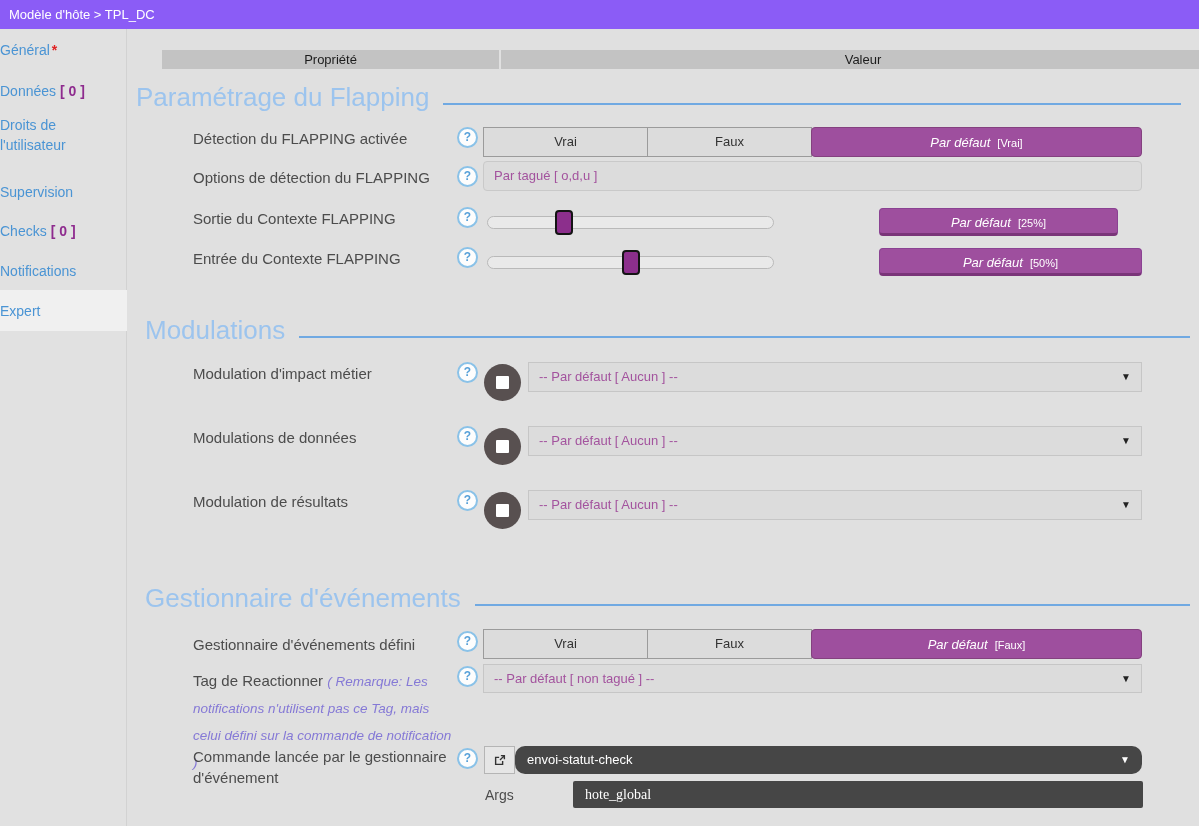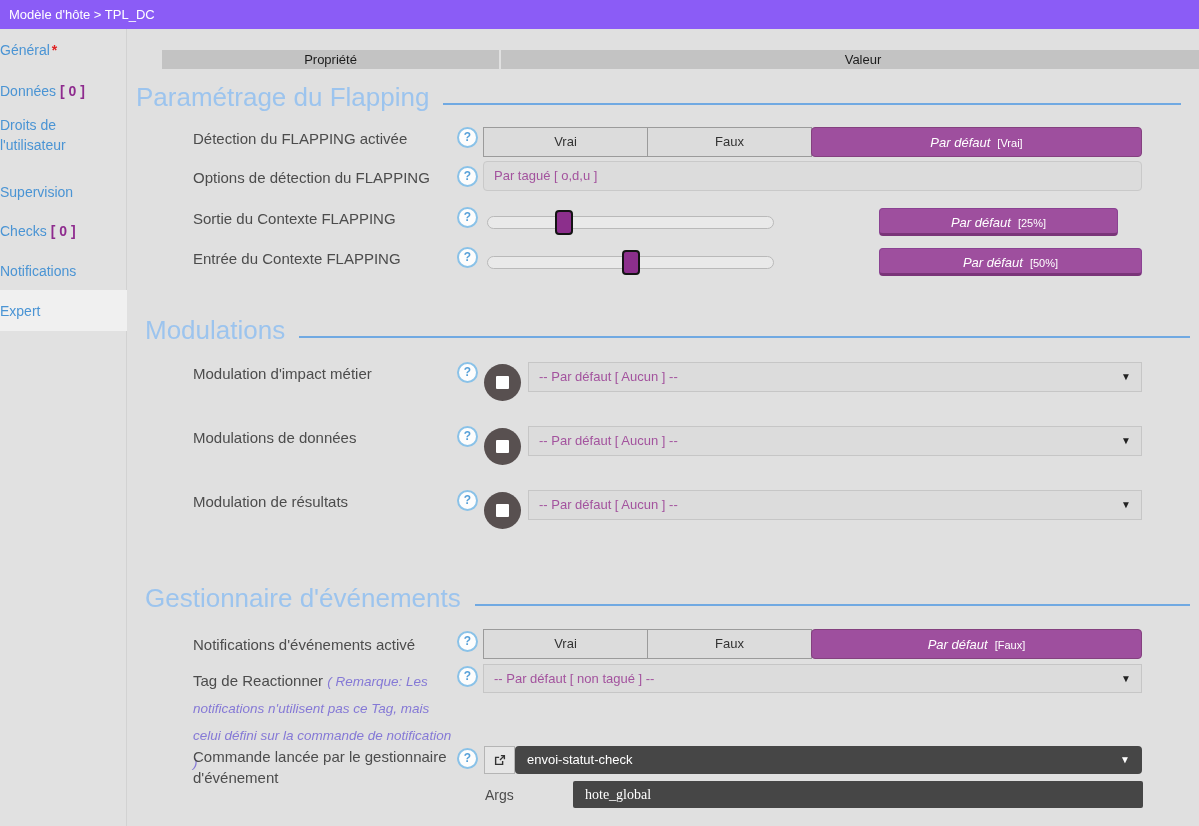--- a/index.html
+++ b/index.html
@@ -54,21 +54,21 @@
 
   .circle-btn { position:absolute; width:37px; height:37px; border-radius:50%; background:#585050;
                 cursor:pointer; }
   .circle-btn .sq { position:absolute; left:12px; top:12px; width:13px; height:13px;
                     background:#ffffff; border-radius:1px; }
 
   .dropdown { position:absolute; height:30px; background:#dcdcdc; border:1px solid #c6c6c6;
               color:#a3539e; font-size:13px; line-height:28px; padding-left:10px; cursor:pointer; }
   .dropdown .arrow { position:absolute; right:10px; top:0; color:#222; font-size:10px; }
 
-  .dark-select { position:absolute; height:28px; background:#464646; border-radius:4px; color:#fff;
+  .dark-select { position:absolute; height:28px; background:#464646; border-radius:10px; color:#fff;
                  font-size:13px; line-height:28px; padding-left:12px; cursor:pointer; }
   .dark-select .arrow { position:absolute; right:12px; top:0; color:#fff; font-size:10px; }
   .dark-input { position:absolute; height:27px; background:#464646; border-radius:2px; color:#fff;
                 font-size:14px; line-height:27px; padding-left:12px; cursor:text;font-family:Liberation Serif, serif; }
 
   .ext-btn { position:absolute; width:31px; height:28px; background:#e6e6e6; border:1px solid #b5b5b5;
              cursor:pointer; display:flex; align-items:center; justify-content:center; }
   .args-label { position:absolute; font-size:14px; color:#4c4c4c; }
 </style>
 </head>
@@ -176,21 +176,21 @@
   <div class="dropdown" style="left:528px; top:490px; width:614px">
     <span>-- Par défaut [ Aucun ] --</span>
     <span class="arrow">▼</span>
   </div>
 
   <div class="section-title" style="left:145px; top:583px; width:1045px">
     <span class="txt">Gestionnaire d'événements</span>
     <div class="rule"></div>
   </div>
 
-  <div class="row-label" style="left:193px; top:635px">Notifications d'événements activé</div>
+  <div class="row-label" style="left:193px; top:635px">Gestionnaire d'événements défini</div>
   <div class="help" style="left:457px; top:631px">?</div>
   <div class="seg-btn" style="left:483px; top:629px; width:165px">Vrai</div>
   <div class="seg-btn" style="left:647px; top:629px; width:165px">Faux</div>
   <div class="seg-default" style="left:811px; top:629px; width:331px">
     <span class="dl">Par défaut</span><span class="dv">[Faux]</span>
   </div>
 
   <div class="row-label" style="left:193px; top:668px; width:264px; line-height:26px">
     <span>Tag de Reactionner</span>
     <span class="note">( Remarque: Les notifications n'utilisent pas ce Tag, mais celui défini sur la commande de notification )</span>

